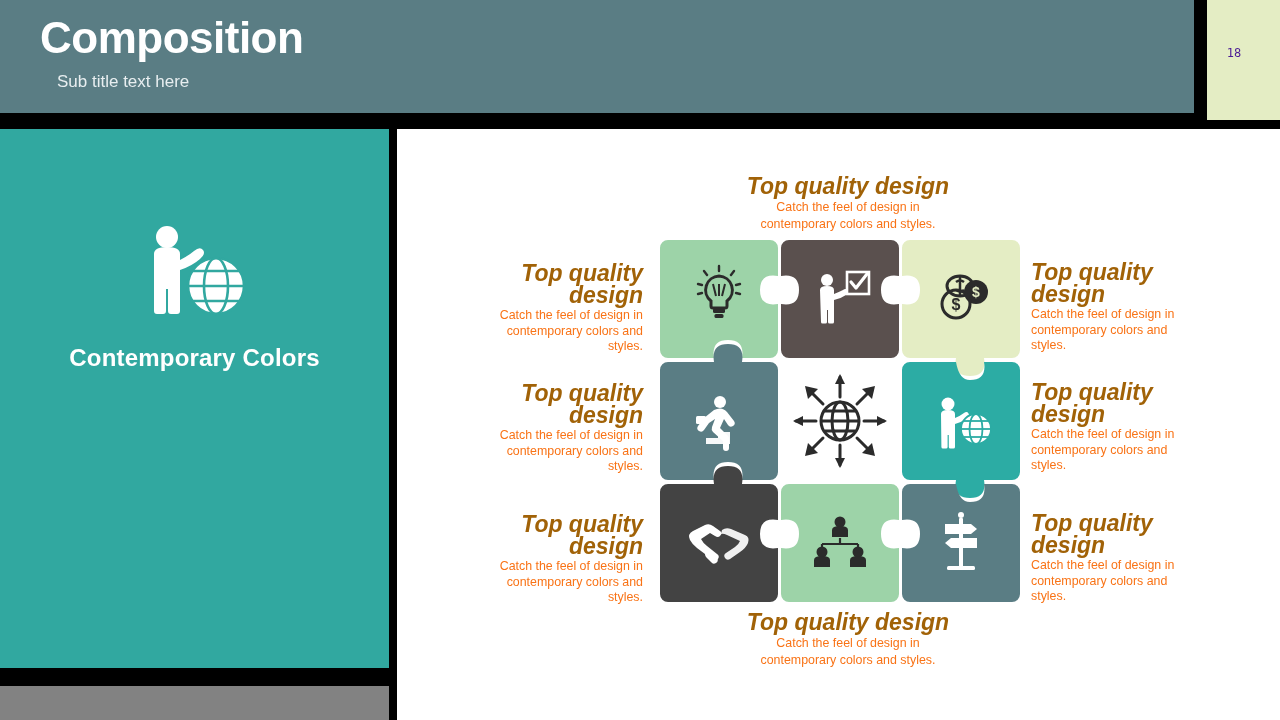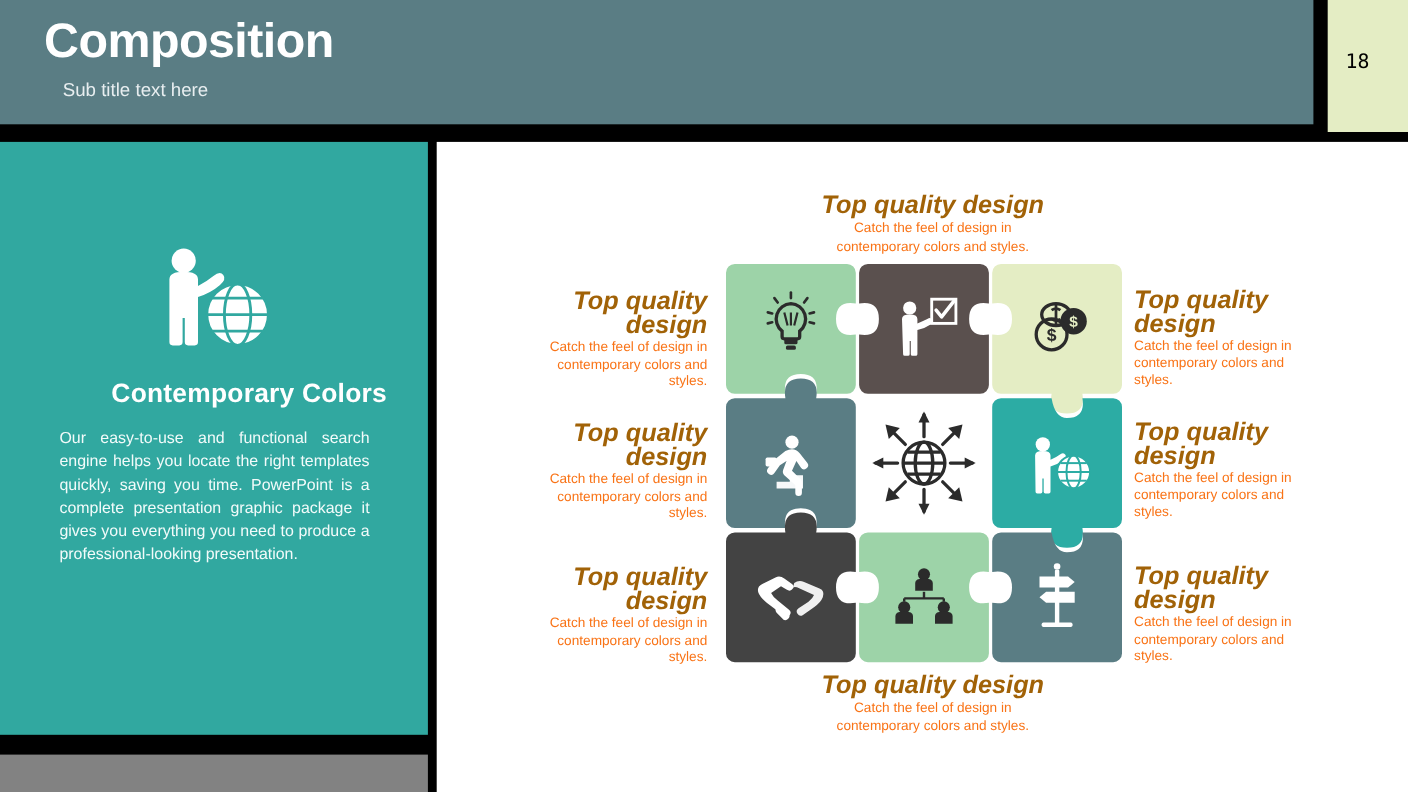--- a/index.html
+++ b/index.html
@@ -4,26 +4,26 @@
 <style>
   html,body{margin:0;padding:0;}
   body{width:1280px;height:720px;background:#000;font-family:"Liberation Sans",sans-serif;overflow:hidden;}
   .slide{position:relative;width:1280px;height:720px;background:#000;}
 
   
   .header-bar{position:absolute;left:0;top:0;width:1194px;height:113px;background:#5a7d84;}
   .header-title{position:absolute;left:40px;top:14px;font-size:44px;font-weight:bold;color:#fff;letter-spacing:-0.5px;line-height:1.1;}
   .header-sub{position:absolute;left:57px;top:72px;font-size:17px;color:#e8eef0;font-weight:400;}
   .page-panel{position:absolute;left:1207px;top:0;width:73px;height:120px;background:#e4edc4;}
-  .page-number{position:absolute;left:0;top:46px;width:54px;text-align:center;font-size:18px;color:#000000;font-family:"DejaVu Sans Mono",monospace;}
+  .page-number{position:absolute;left:0;top:46px;width:54px;text-align:center;font-size:12px;color:#4c1d95;font-family:"DejaVu Sans Mono",monospace;}
 
   
   .left-panel{position:absolute;left:0;top:129px;width:389px;height:539px;background:#31a8a0;}
   .left-icon{position:absolute;left:0;top:95px;width:389px;display:flex;justify-content:center;}
-  .left-heading{position:absolute;left:0;top:215px;width:389px;text-align:center;color:#fff;font-size:24px;font-weight:bold;letter-spacing:0.2px;margin-left:32px;}
+  .left-heading{position:absolute;left:0;top:215px;width:389px;text-align:center;color:#fff;font-size:24px;font-weight:bold;letter-spacing:0.2px;}
   .left-body{position:absolute;left:54px;top:260px;width:282px;color:#f2fbfa;font-size:14.5px;line-height:21px;text-align:justify;}
   .gray-bar{position:absolute;left:0;top:686px;width:389px;height:34px;background:#828282;}
 
   
   .canvas{position:absolute;left:397px;top:129px;width:883px;height:591px;background:#fff;}
 
   
   .puzzle{position:absolute;left:660px;top:240px;width:360px;height:362px;}
   .piece{position:absolute;width:118px;height:118px;}
   .piece svg{display:block;overflow:visible;}
@@ -60,21 +60,20 @@
         <g stroke="#31a8a0" stroke-width="2.6" fill="none">
           <ellipse cx="76" cy="62" rx="28" ry="28"></ellipse>
           <ellipse cx="76" cy="62" rx="12" ry="28"></ellipse>
           <line x1="48" y1="62" x2="104" y2="62"></line>
           <line x1="52" y1="47" x2="100" y2="47"></line>
           <line x1="52" y1="77" x2="100" y2="77"></line>
         </g>
       </svg>
     </div>
     <div class="left-heading">Contemporary Colors</div>
-    <div class="left-body">Our easy-to-use and functional search engine helps you locate the right templates quickly, saving you time. PowerPoint is a complete presentation graphic package it gives you everything you need to produce a professional-looking presentation.</div>
   </div>
   <div class="gray-bar"></div>
 
   <div class="canvas"></div>
 
   <div class="lbl lbl-center" style="left:698px;top:175px;">
     <div class="lbl-title">Top quality design</div>
     <div class="lbl-body" style="padding:0 48px;">Catch the feel of design in contemporary colors and styles.</div>
   </div>
 

